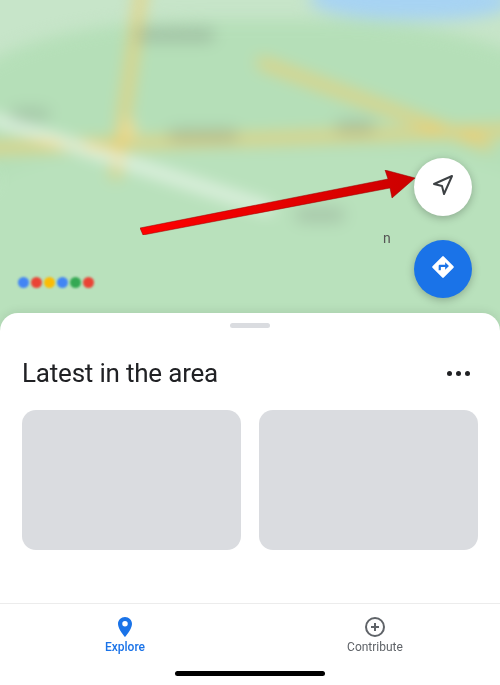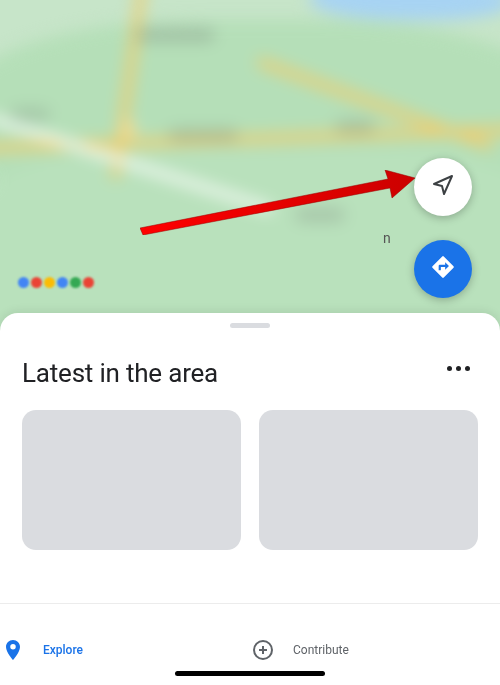--- a/index.html
+++ b/index.html
@@ -207,21 +207,21 @@
     }
     .drag-handle {
       width: 40px;
       height: 5px;
       background: #dadce0;
       border-radius: 3px;
       margin: 10px auto 0;
     }
     .section-header {
       display: flex;
-      align-items: flex-start;
+      align-items: center;
       justify-content: space-between;
       padding: 30px 22px 22px;
     }
     .section-title {
       font-size: 26px;
       font-weight: 400;
       color: #202124;
       letter-spacing: -0.2px;
     }
     .more-btn {
@@ -254,24 +254,25 @@
       left: 0;
       width: 500px;
       height: 82px;
       background: #ffffff;
       display: flex;
       border-top: 1px solid #ececec;
     }
     .nav-item {
       flex: 1;
       display: flex;
+      flex-direction: column;
       align-items: center;
       justify-content: flex-start;
       padding-top: 10px;
-      gap: 17px;
+      gap: 0;
       cursor: pointer;
     }
     .nav-icon {
       width: 26px;
       height: 26px;
       display: flex;
       align-items: center;
       justify-content: center;
     }
     .nav-label {

